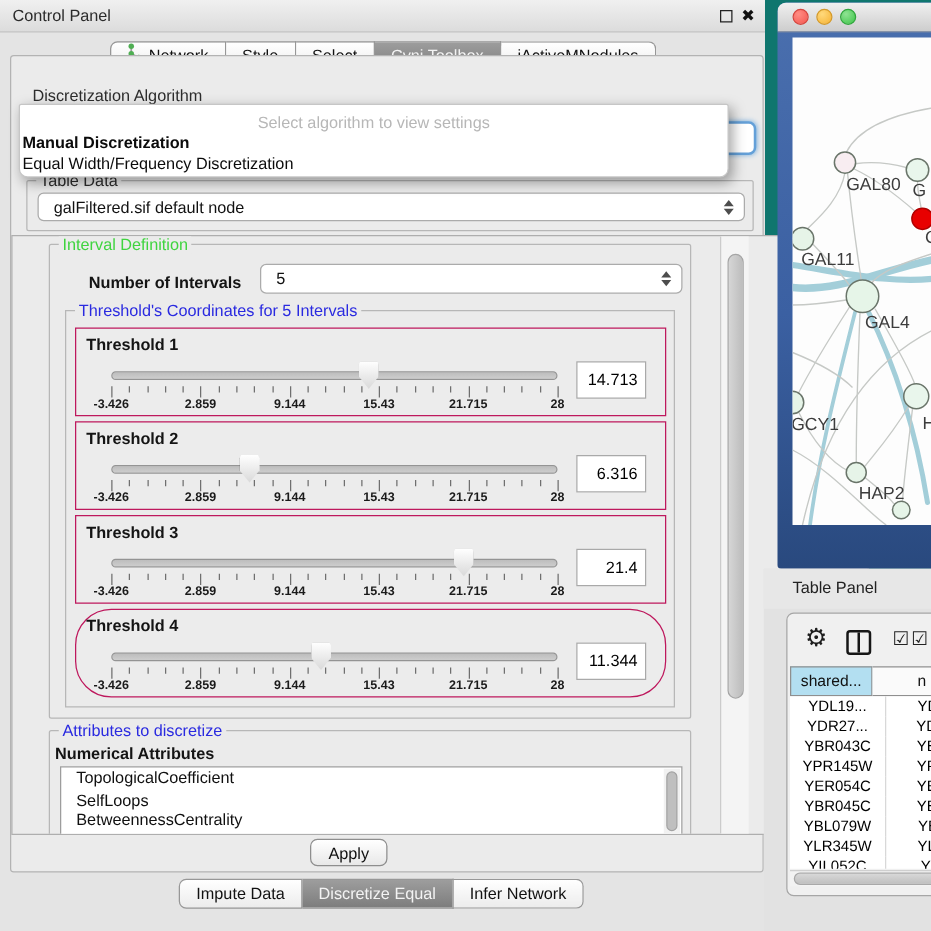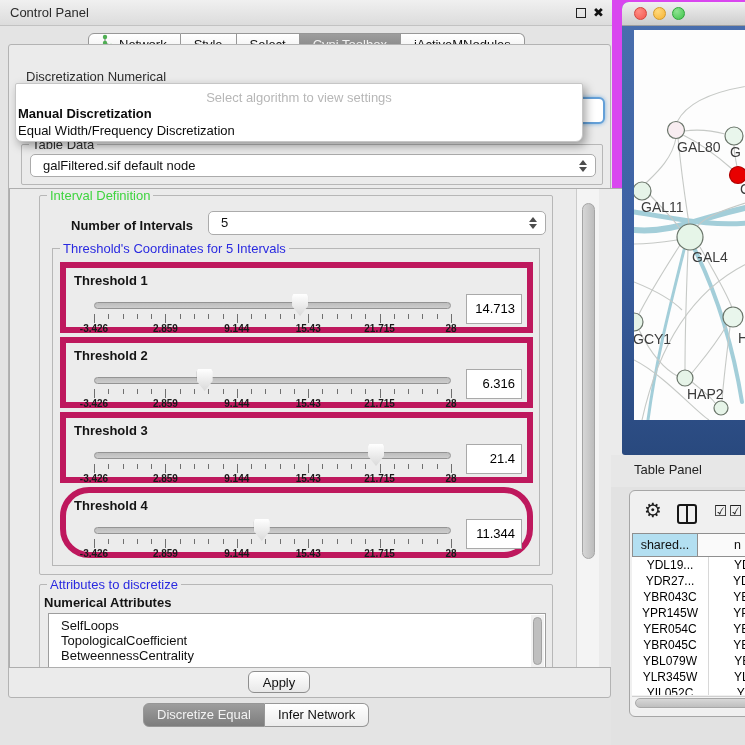--- a/index.html
+++ b/index.html
@@ -1,18 +1,18 @@
 <!DOCTYPE html>
 <html><head>
 <meta charset="utf-8">
 <style>
   * { margin:0; padding:0; box-sizing:border-box; }
   html,body { width:745px; height:745px; }
   body { font-family:"Liberation Sans","DejaVu Sans",sans-serif; background:#e1e1e1; color:#1c1c1c; }
-  #screen { position:relative; width:745px; height:745px; overflow:hidden; background:#d946ef; }
+  #screen { position:relative; width:745px; height:745px; overflow:hidden; background:#0f766e; }
 
   
   #control-panel { position:absolute; left:0; top:0; width:612px; height:745px; background:#e4e4e4; }
   .cp-titlebar { position:absolute; left:0; top:0; width:612px; height:26px;
     background:linear-gradient(#f0f0f0,#dcdcdc); border-bottom:1px solid #c2c2c2; }
   .cp-title { position:absolute; left:10px; top:0; line-height:25px; font-size:13px; color:#2b2b2b; }
   .win-icons { position:absolute; right:8px; top:0; height:25px; display:flex; align-items:center; gap:7px; }
   .float-icon { width:10px; height:10px; border:1.6px solid #222; display:inline-block; }
   .close-icon { font-size:13px; font-weight:bold; color:#111; line-height:1; }
 
@@ -59,21 +59,21 @@
     background:#ebebeb; border:1px solid #aeaeae; overflow:hidden; }
   #vscroll { position:absolute; left:566px; top:0; width:23px; height:478px; background:#f4f4f4; border-left:1px solid #cbcbcb; }
   #vscroll .thumb { position:absolute; left:5px; top:14px; width:13px; height:356px; border-radius:7px;
     background:linear-gradient(90deg,#d6d6d6,#bdbdbd); border:1px solid #a5a5a5; }
 
   #interval-group { left:29px; top:6px; width:514px; height:380px; }
   #noi-label { position:absolute; left:31px; top:22px; font-size:13px; font-weight:bold; color:#141414; }
   #noi-combo { left:168px; top:15px; width:338px; height:24px; }
 
   #thresh-group { position:absolute; left:12px; top:52px; width:488px; height:318px; border:1px solid #b7b7b7; }
-  .tpanel { position:absolute; left:7px; width:473px; height:71px; background:#ececec; border:6px solid #be185d; }
+  .tpanel { position:absolute; left:7px; width:473px; height:71px; background:#ececec; border:1px solid #be185d; }
   .tpanel .tlabel { position:absolute; left:8px; top:5px; font-size:13px; font-weight:bold; color:#141414; }
   .track { position:absolute; left:28px; top:34px; width:357px; height:7px; background:linear-gradient(#bdbdbd,#cdcdcd);
     border:1px solid #949494; border-radius:4px; }
   .handle { position:absolute; top:26px; width:16px; height:22px;
     background:linear-gradient(#ffffff,#d9d9d9);
     clip-path:polygon(8% 0,92% 0,100% 12%,100% 55%,50% 100%,0 55%,0 12%);
     filter:drop-shadow(0 0 1px rgba(70,70,70,.95)); }
   .tick { position:absolute; width:1px; background:#6f6f6f; }
   .scale-label { position:absolute; transform:translateX(-50%); font-size:10px; font-weight:bold; color:#1a1a1a; top:55px; }
   .valbox { position:absolute; left:400px; top:26px; width:56px; height:30px; background:#fff;
@@ -160,21 +160,21 @@
         </div>
         <div class="seg active">
           <span>Cyni Toolbox</span>
         </div>
         <div class="seg">
           <span>jActiveMNodules</span>
         </div>
       </div>
 
     <div id="cp-main">
-      <span id="disc-algo-label">Discretization Numerical</span>
+      <span id="disc-algo-label">Discretization Algorithm</span>
 
       <div id="algo-combo"></div>
 
       <div id="algo-popup">
         <div class="popup-placeholder">Select algorithm to view settings</div>
         <div class="popup-item bold">Manual Discretization</div>
         <div class="popup-item">Equal Width/Frequency Discretization</div>
       </div>
 
       <div id="table-data-group" class="group">
@@ -358,38 +358,41 @@
                 </div>
               </div>
           </div>
         </div>
 
         <div id="attr-group" class="group">
           <span class="group-label blue">Attributes to discretize</span>
           <span id="attr-title">Numerical Attributes</span>
           <div id="attr-list">
 
-          <div class="attr-item" style="margin-top: 4px;">SelfLoops</div>
-              <div class="attr-item">TopologicalCoefficient</div>
+          <div class="attr-item">TopologicalCoefficient</div>
+              <div class="attr-item" style="margin-top: 4px;">SelfLoops</div>
               <div class="attr-item">BetweennessCentrality</div>
               <div id="attr-vscroll">
                 <div class="thumb"></div>
               </div>
             </div>
         </div>
 
         <div id="vscroll">
             <div class="thumb"></div>
           </div>
       </div>
 
       <button id="apply-btn">Apply</button>
     </div>
 
     <div id="bottom-tabs" class="segbar">
+        <div class="seg">
+          <span>Impute Data</span>
+        </div>
         <div class="seg active">
           <span>Discretize Equal</span>
         </div>
         <div class="seg">
           <span>Infer Network</span>
         </div>
       </div>
   </section>
 
   <section id="network-window">

